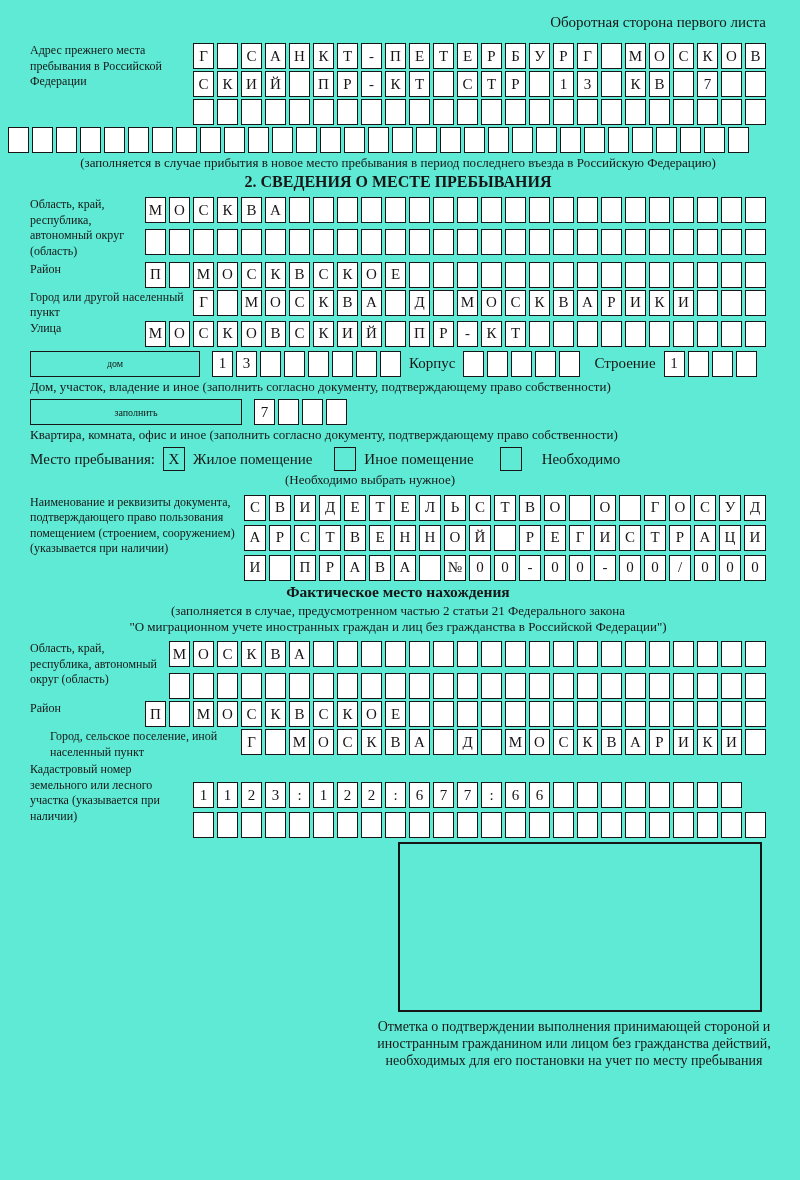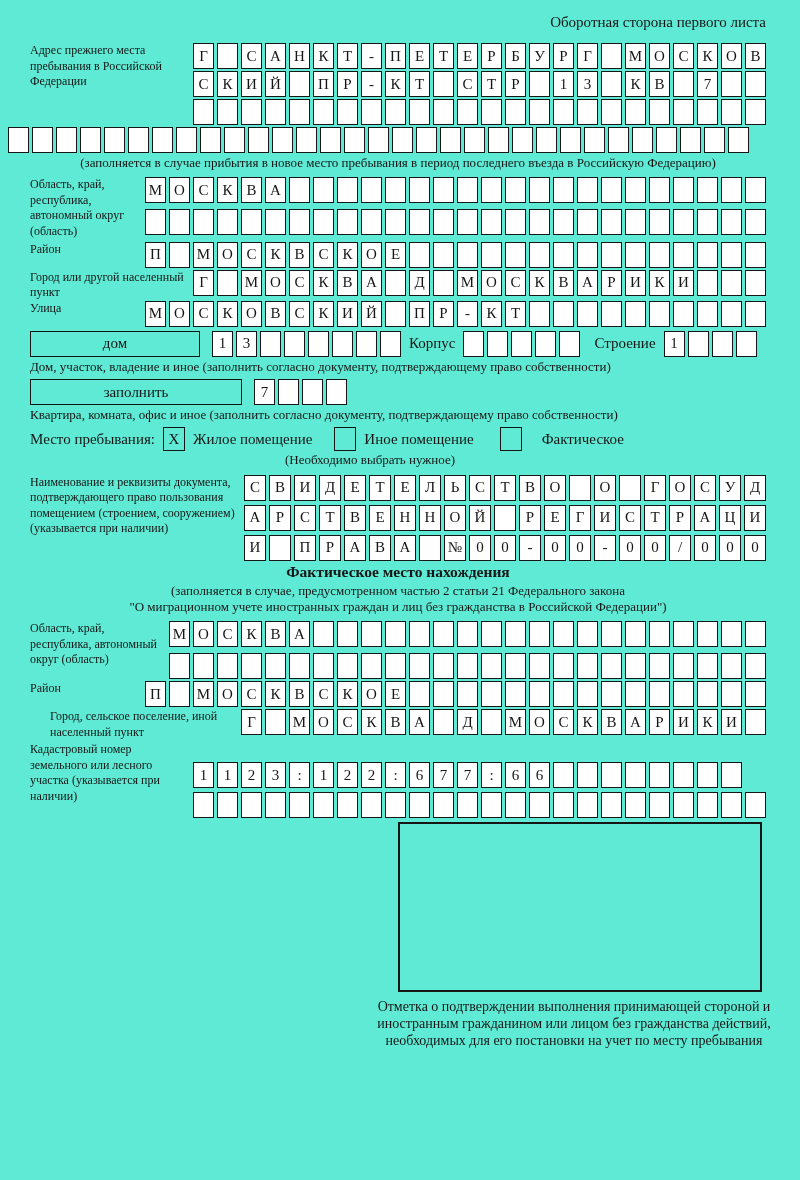--- a/index.html
+++ b/index.html
@@ -20,21 +20,21 @@
     font-size:15px;background:#fff;
   }
   .cells.wide .cell{flex-basis:22px;width:22px;}
   .colrows{display:flex;flex-direction:column;flex:0 0 auto;}
   .gap6{gap:6px;} .gap4{gap:4px;} .gap2{gap:2px;}
   .note{font-size:13px;line-height:1.25;}
   .note.center{text-align:center;}
   .sec-title{font-size:16px;font-weight:bold;text-align:center;}
   .sub-title{font-size:15.5px;font-weight:bold;text-align:center;}
   .wbox{border:1.6px solid #161616;height:26px;box-sizing:border-box;
-    display:flex;align-items:center;justify-content:center;font-size:15px;flex:0 0 auto;}
+    display:flex;align-items:center;justify-content:center;font-size:10px;flex:0 0 auto;}
   .inline-row{display:flex;align-items:center;font-size:15px;}
   .chk{width:22px;height:24px;box-sizing:border-box;border:1.6px solid #161616;
     display:flex;align-items:center;justify-content:center;font-size:15px;flex:0 0 auto;}
   .stamp-box{width:364px;height:170px;border:2px solid #161616;box-sizing:border-box;
     margin-left:auto;margin-right:4px;}
   .stamp-caption{width:400px;margin-left:auto;margin-right:-8px;text-align:center;
     font-size:14px;line-height:17px;}
   .mt2{margin-top:2px;} .mt4{margin-top:4px;} .mt6{margin-top:6px;}
   .fullrow{margin-left:-22px;}
 </style>
@@ -156,20 +156,21 @@
       <span class="cell"></span>
       <span class="cell"></span>
       <span class="cell"></span>
       <span class="cell"></span>
       <span class="cell"></span>
       <span class="cell"></span>
       <span class="cell"></span>
     </div>
   <div class="note center mt2">(заполняется в случае прибытия в новое место пребывания в период последнего въезда в Российскую Федерацию)</div>
 
+  <div class="sec-title mt2">2. СВЕДЕНИЯ О МЕСТЕ ПРЕБЫВАНИЯ</div>
 
   <div class="frow mt6">
     <div class="lbl">Область, край, республика, автономный округ (область)</div>
     <div class="colrows gap6">
       <div class="cells">
           <span class="cell">М</span>
           <span class="cell">О</span>
           <span class="cell">С</span>
           <span class="cell">К</span>
           <span class="cell">В</span>
@@ -361,21 +362,21 @@
   </div>
   <div class="note mt2">Квартира, комната, офис и иное (заполнить согласно документу, подтверждающему право собственности)</div>
 
   <div class="inline-row mt4">
     <span>Место пребывания:</span>
     <span class="chk" style="margin-left:8px;">X</span>
     <span style="margin-left:8px;">Жилое помещение</span>
     <span class="chk" style="margin-left:22px;"></span>
     <span style="margin-left:8px;">Иное помещение</span>
     <span class="chk" style="margin-left:26px;"></span>
-    <span style="margin-left:20px;">Фактическое</span>
+    <span style="margin-left:20px;">Необходимо</span>
   </div>
   <div class="note" style="width:680px;text-align:center;margin-top:1px;">(Необходимо выбрать нужное)</div>
 
   <div class="frow mt6">
     <div class="lbl" style="max-width:214px;">Наименование и реквизиты документа, подтверждающего право пользования помещением (строением, сооружением) (указывается при наличии)</div>
     <div class="colrows gap4">
       <div class="cells wide">
           <span class="cell">С</span>
           <span class="cell">В</span>
           <span class="cell">И</span>

